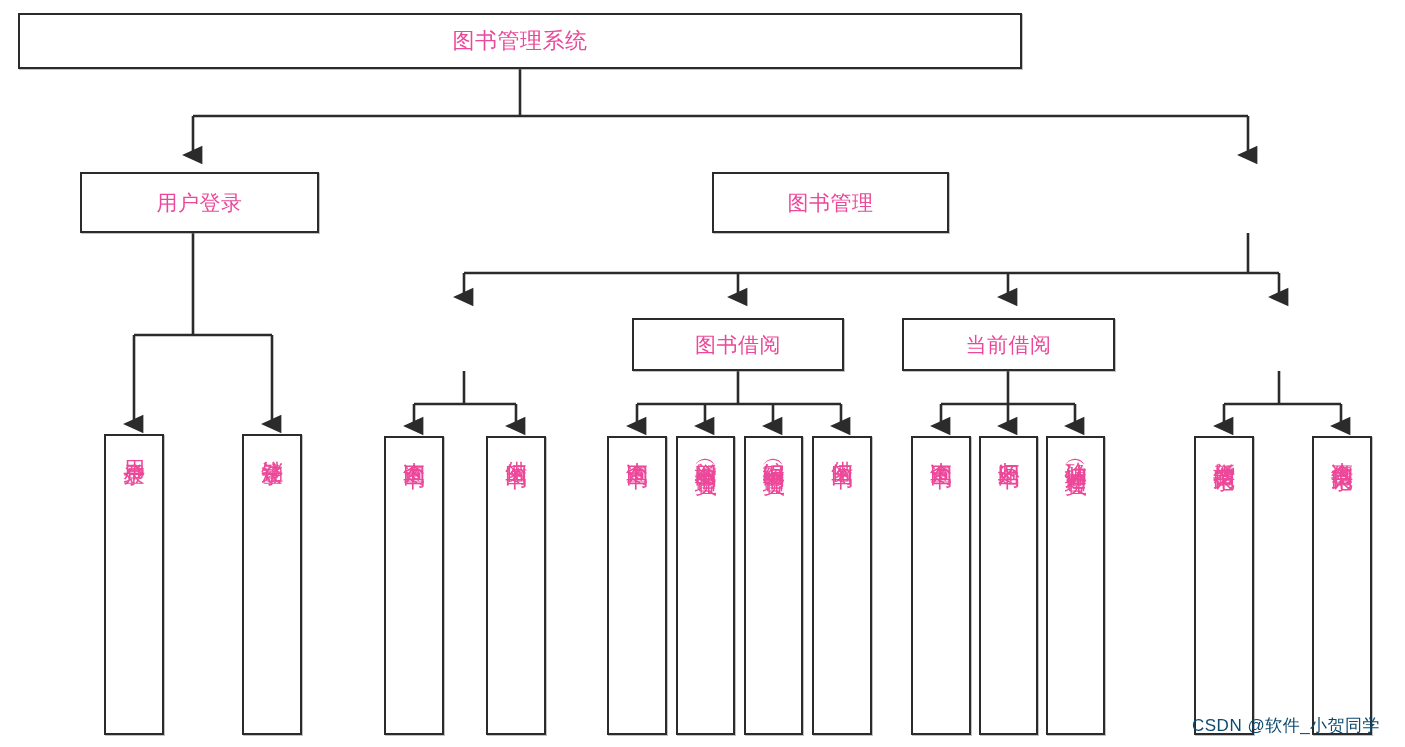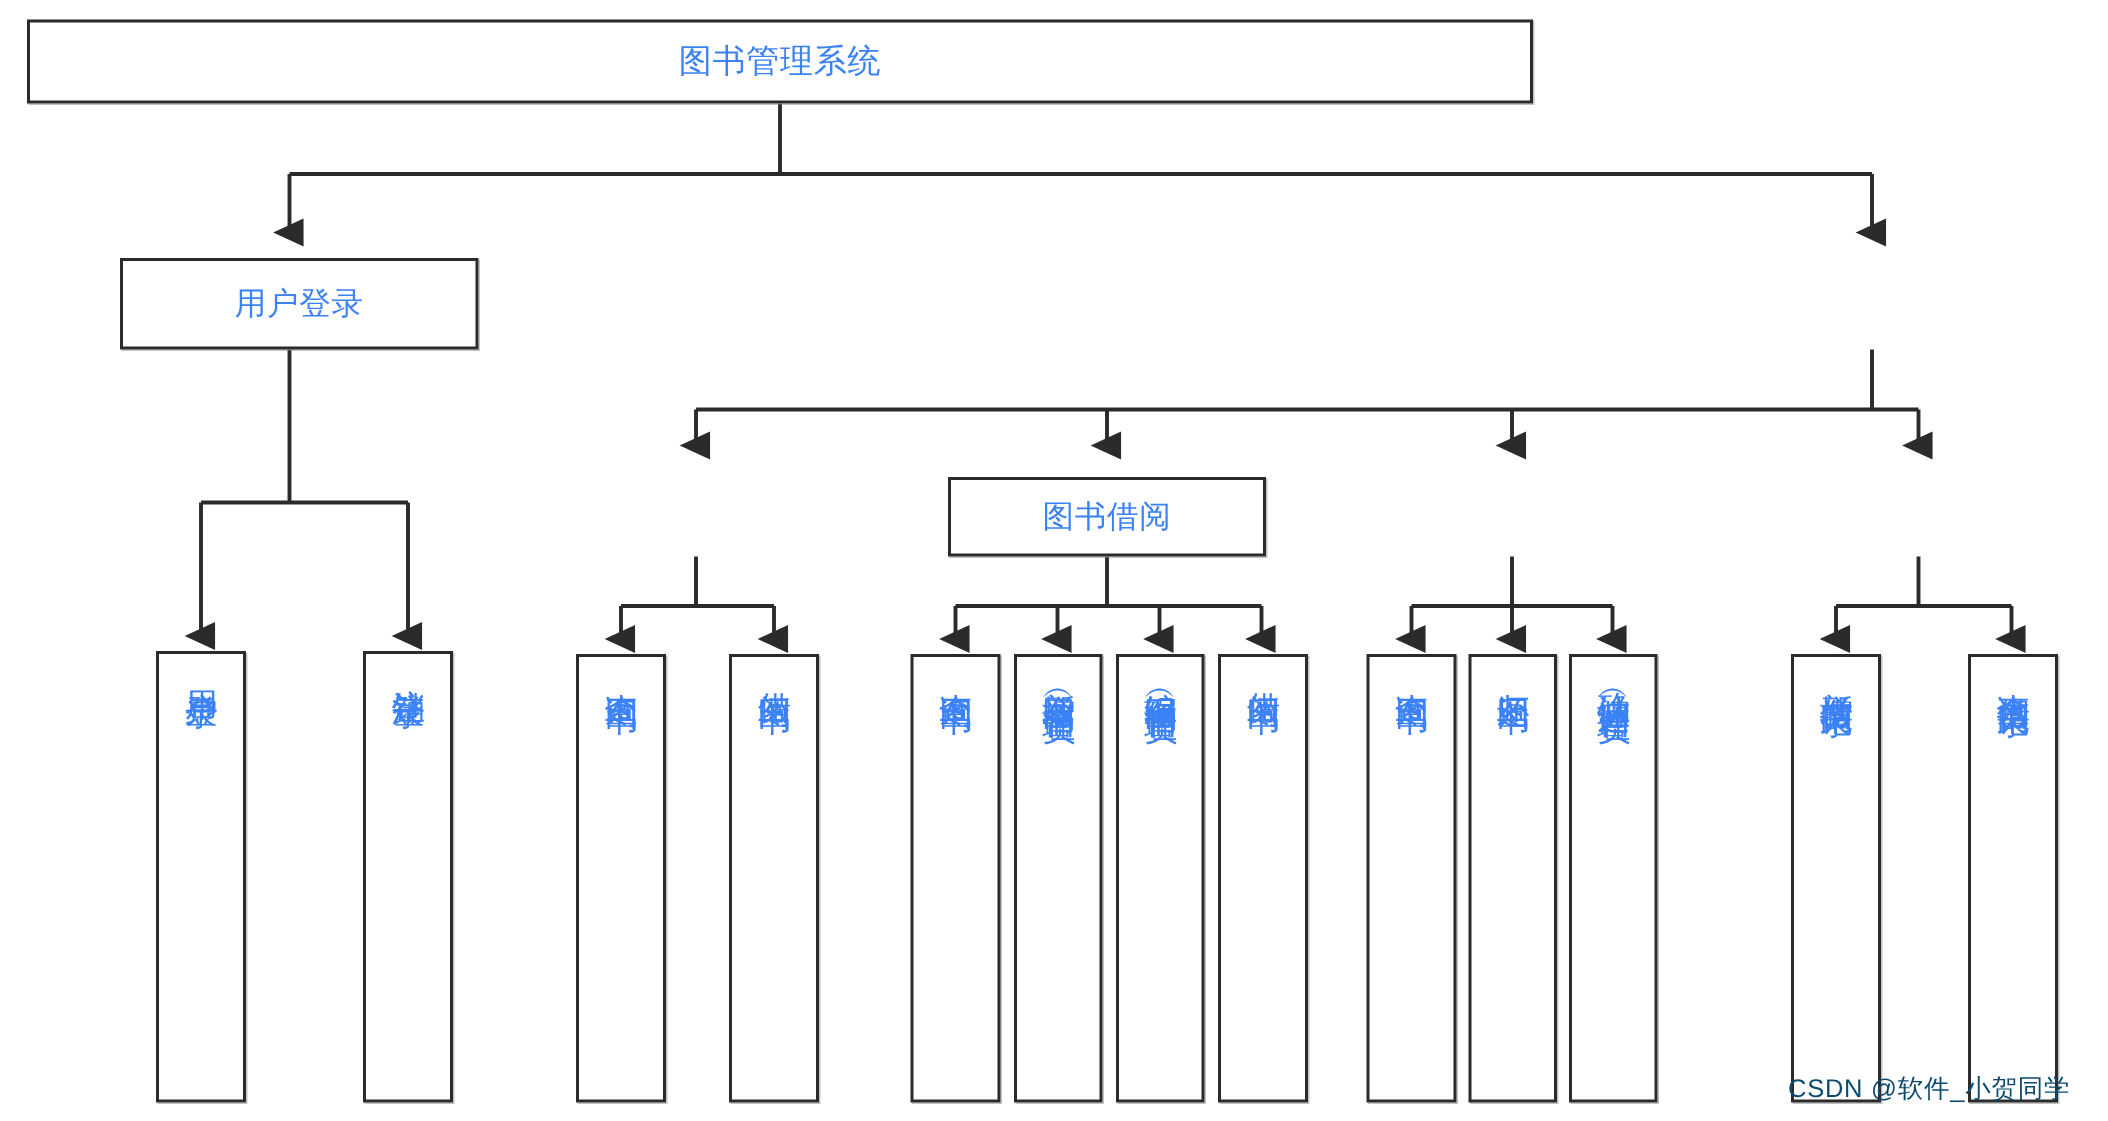--- a/index.html
+++ b/index.html
@@ -27,21 +27,21 @@
     pointer-events: none;
   }
   .node {
     position: absolute;
     box-sizing: border-box;
     border: 2px solid #2b2b2b;
     background: #ffffff;
     display: flex;
     align-items: center;
     justify-content: center;
-    color: #3b82f6;
+    color: #ec4899;
     box-shadow: 1px 1px 0 rgba(120,120,120,0.45);
   }
   .node .lbl {
     display: block;
     line-height: 1.12;
     letter-spacing: 0.5px;
   }
   .node.horiz .lbl {
     font-size: 21px;
     white-space: nowrap;
@@ -122,23 +122,29 @@
     </g>
   </svg>
 
   <div class="node horiz root" style="left:18px; top:13px; width:1004px; height:56px;">
     <span class="lbl">图书管理系统</span>
   </div>
 
   <div class="node horiz" style="left:80px; top:172px; width:239px; height:61px;">
     <span class="lbl">用户登录</span>
   </div>
+  <div class="node horiz" style="left:712px; top:172px; width:237px; height:61px;">
+    <span class="lbl">图书管理</span>
+  </div>
 
   <div class="node horiz" style="left:632px; top:318px; width:212px; height:53px;">
     <span class="lbl">图书借阅</span>
+  </div>
+  <div class="node horiz" style="left:902px; top:318px; width:213px; height:53px;">
+    <span class="lbl">当前借阅</span>
   </div>
 
   <div class="node vert" style="left:104px; top:434px; width:60px; height:301px;">
     <span class="lbl">用户登录</span>
   </div>
   <div class="node vert" style="left:242px; top:434px; width:60px; height:301px;">
     <span class="lbl">注销登录</span>
   </div>
 
   <div class="node vert" style="left:384px; top:436px; width:60px; height:299px;">

